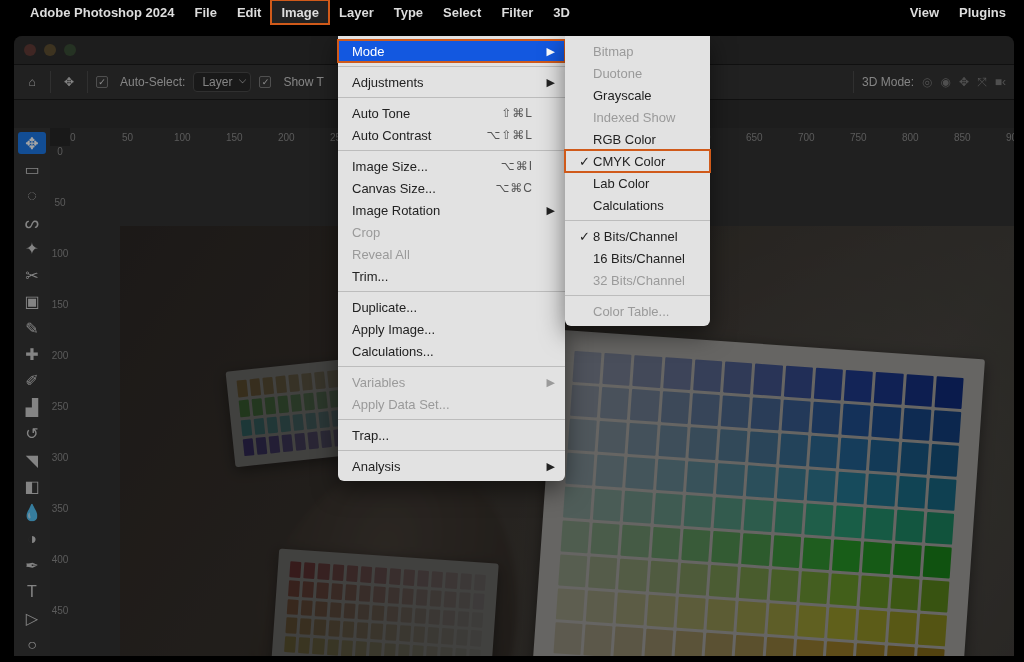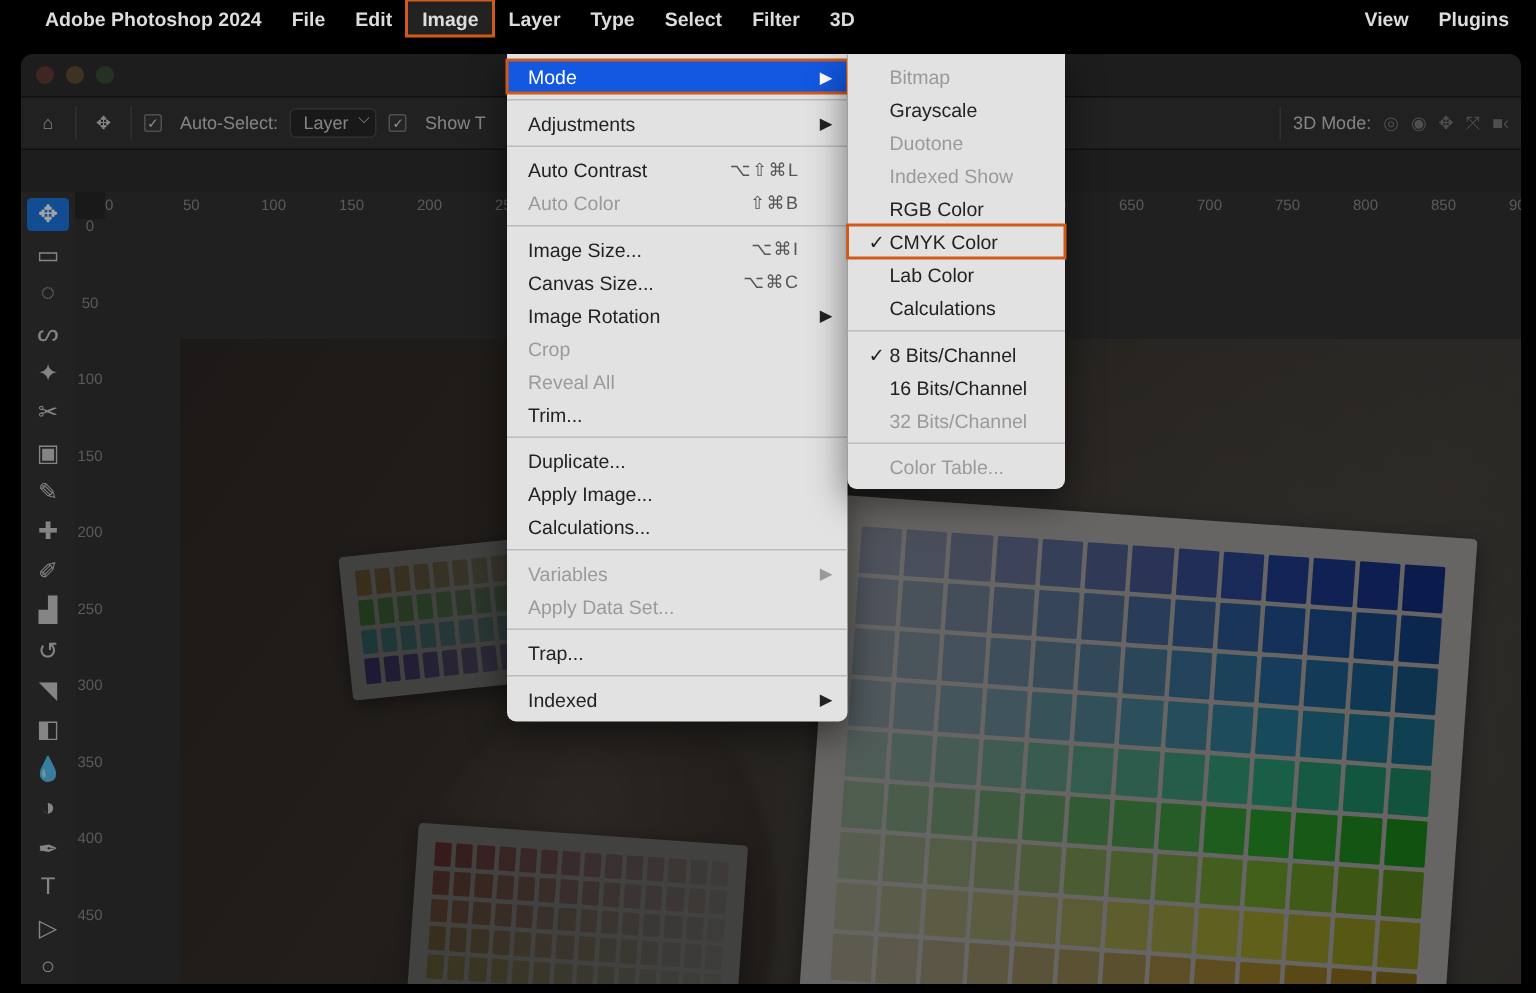--- a/index.html
+++ b/index.html
@@ -445,27 +445,27 @@
       <span>Mode</span>
       <span class="arrow">▶</span>
     </div>
   <hr>
   <div class="row">
       <span>Adjustments</span>
       <span class="arrow">▶</span>
     </div>
   <hr>
   <div class="row">
+      <span>Auto Tone</span>
+      <span class="sc">⇧⌘L</span>
+    </div>
+  <div class="row">
       <span>Auto Contrast</span>
       <span class="sc">⌥⇧⌘L</span>
     </div>
-  <div class="row disabled">
-      <span>Auto Color</span>
-      <span class="sc">⇧⌘B</span>
-    </div>
   <hr>
   <div class="row">
       <span>Image Size...</span>
       <span class="sc">⌥⌘I</span>
     </div>
   <div class="row">
       <span>Canvas Size...</span>
       <span class="sc">⌥⌘C</span>
     </div>
   <div class="row">
@@ -498,37 +498,37 @@
     </div>
   <div class="row disabled">
       <span>Apply Data Set...</span>
     </div>
   <hr>
   <div class="row">
       <span>Trap...</span>
     </div>
   <hr>
   <div class="row">
-      <span>Indexed</span>
+      <span>Analysis</span>
       <span class="arrow">▶</span>
     </div>
 </div>
 
 <div class="menu submenu">
   <div class="row disabled">
       <span class="check"></span>
       <span>Bitmap</span>
     </div>
+  <div class="row disabled">
+      <span class="check"></span>
+      <span>Duotone</span>
+    </div>
   <div class="row">
       <span class="check"></span>
       <span>Grayscale</span>
-    </div>
-  <div class="row disabled">
-      <span class="check"></span>
-      <span>Duotone</span>
     </div>
   <div class="row disabled">
       <span class="check"></span>
       <span>Indexed Show</span>
     </div>
   <div class="row">
       <span class="check"></span>
       <span>RGB Color</span>
     </div>
   <div class="row hl-box">

